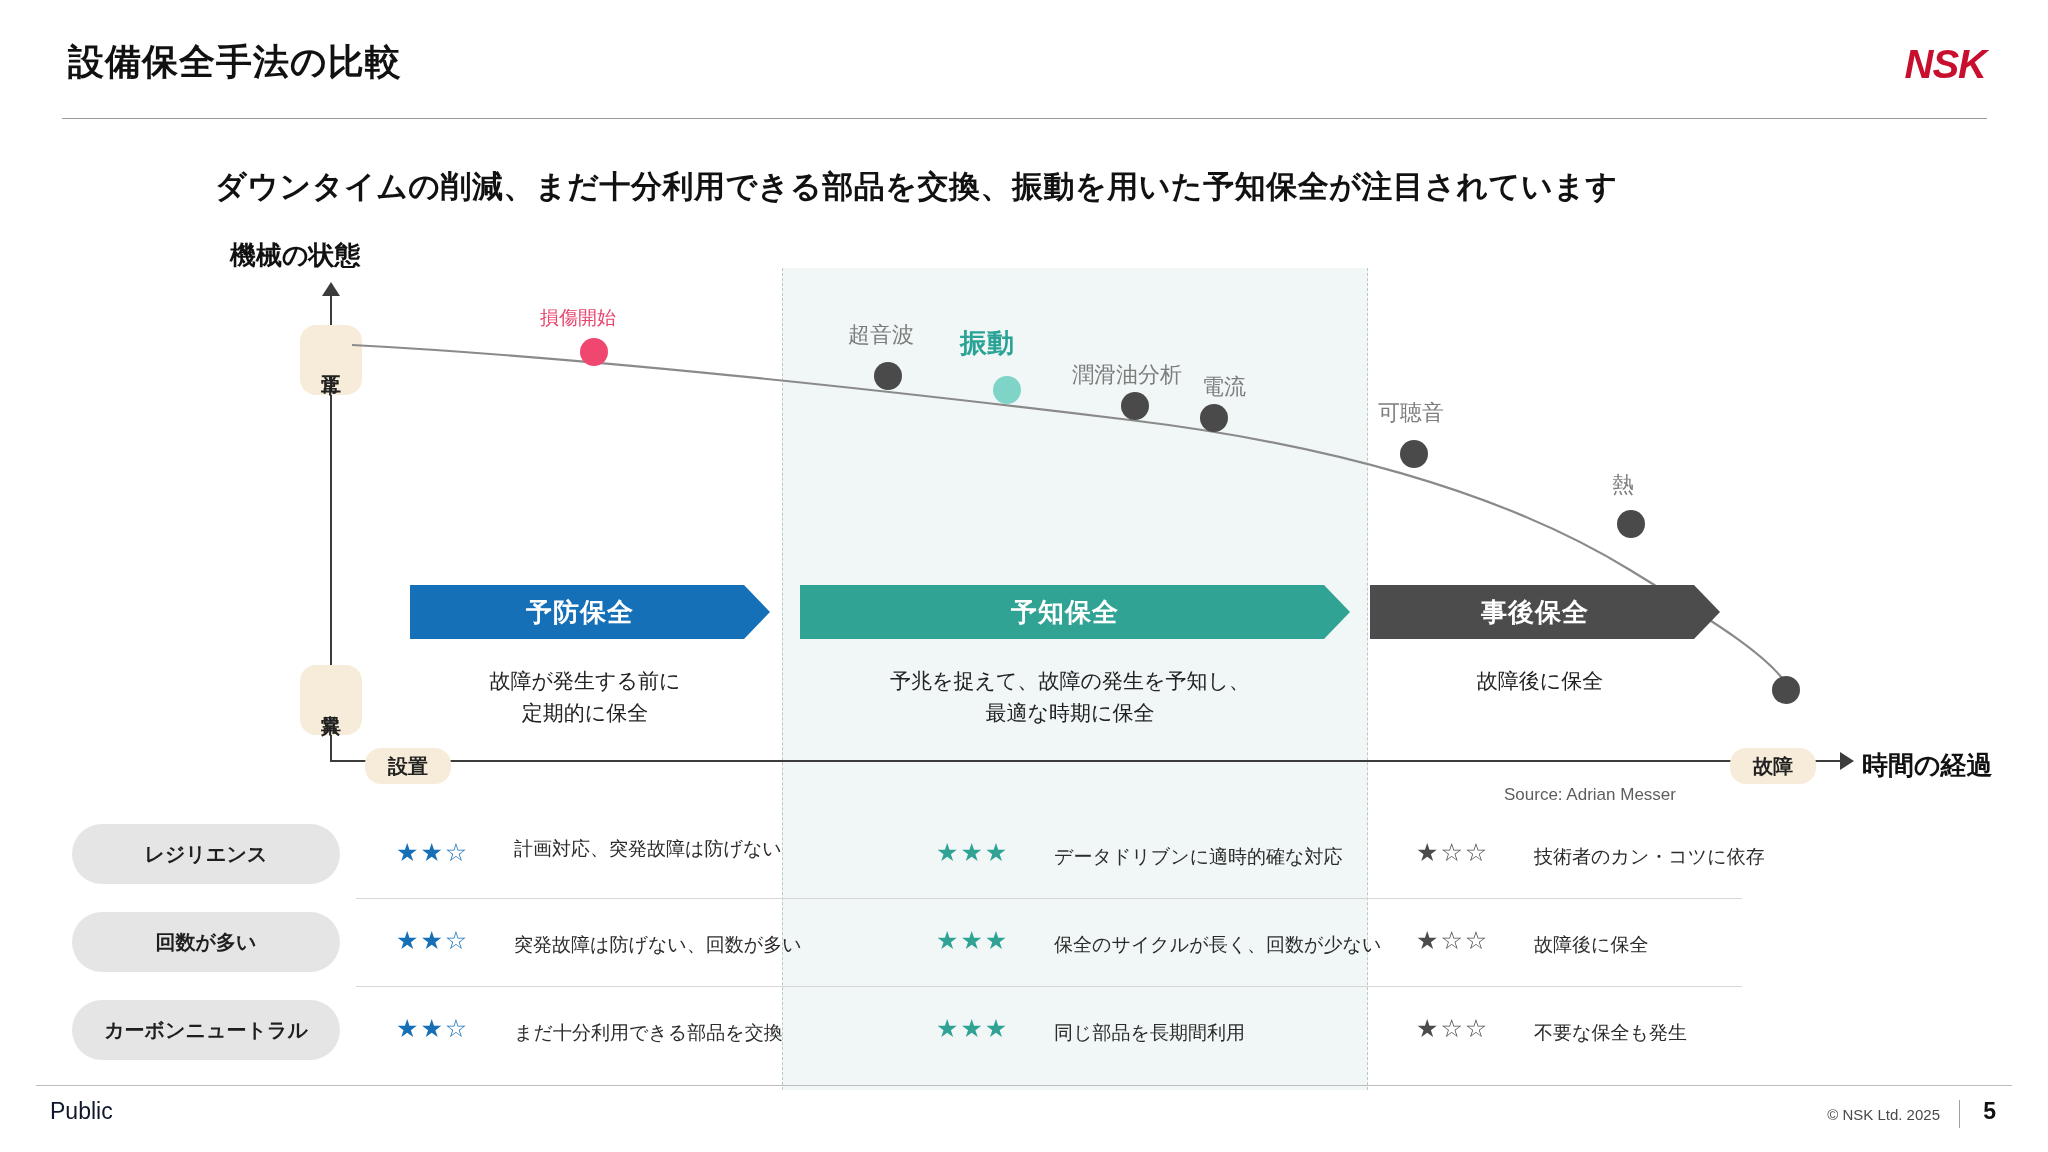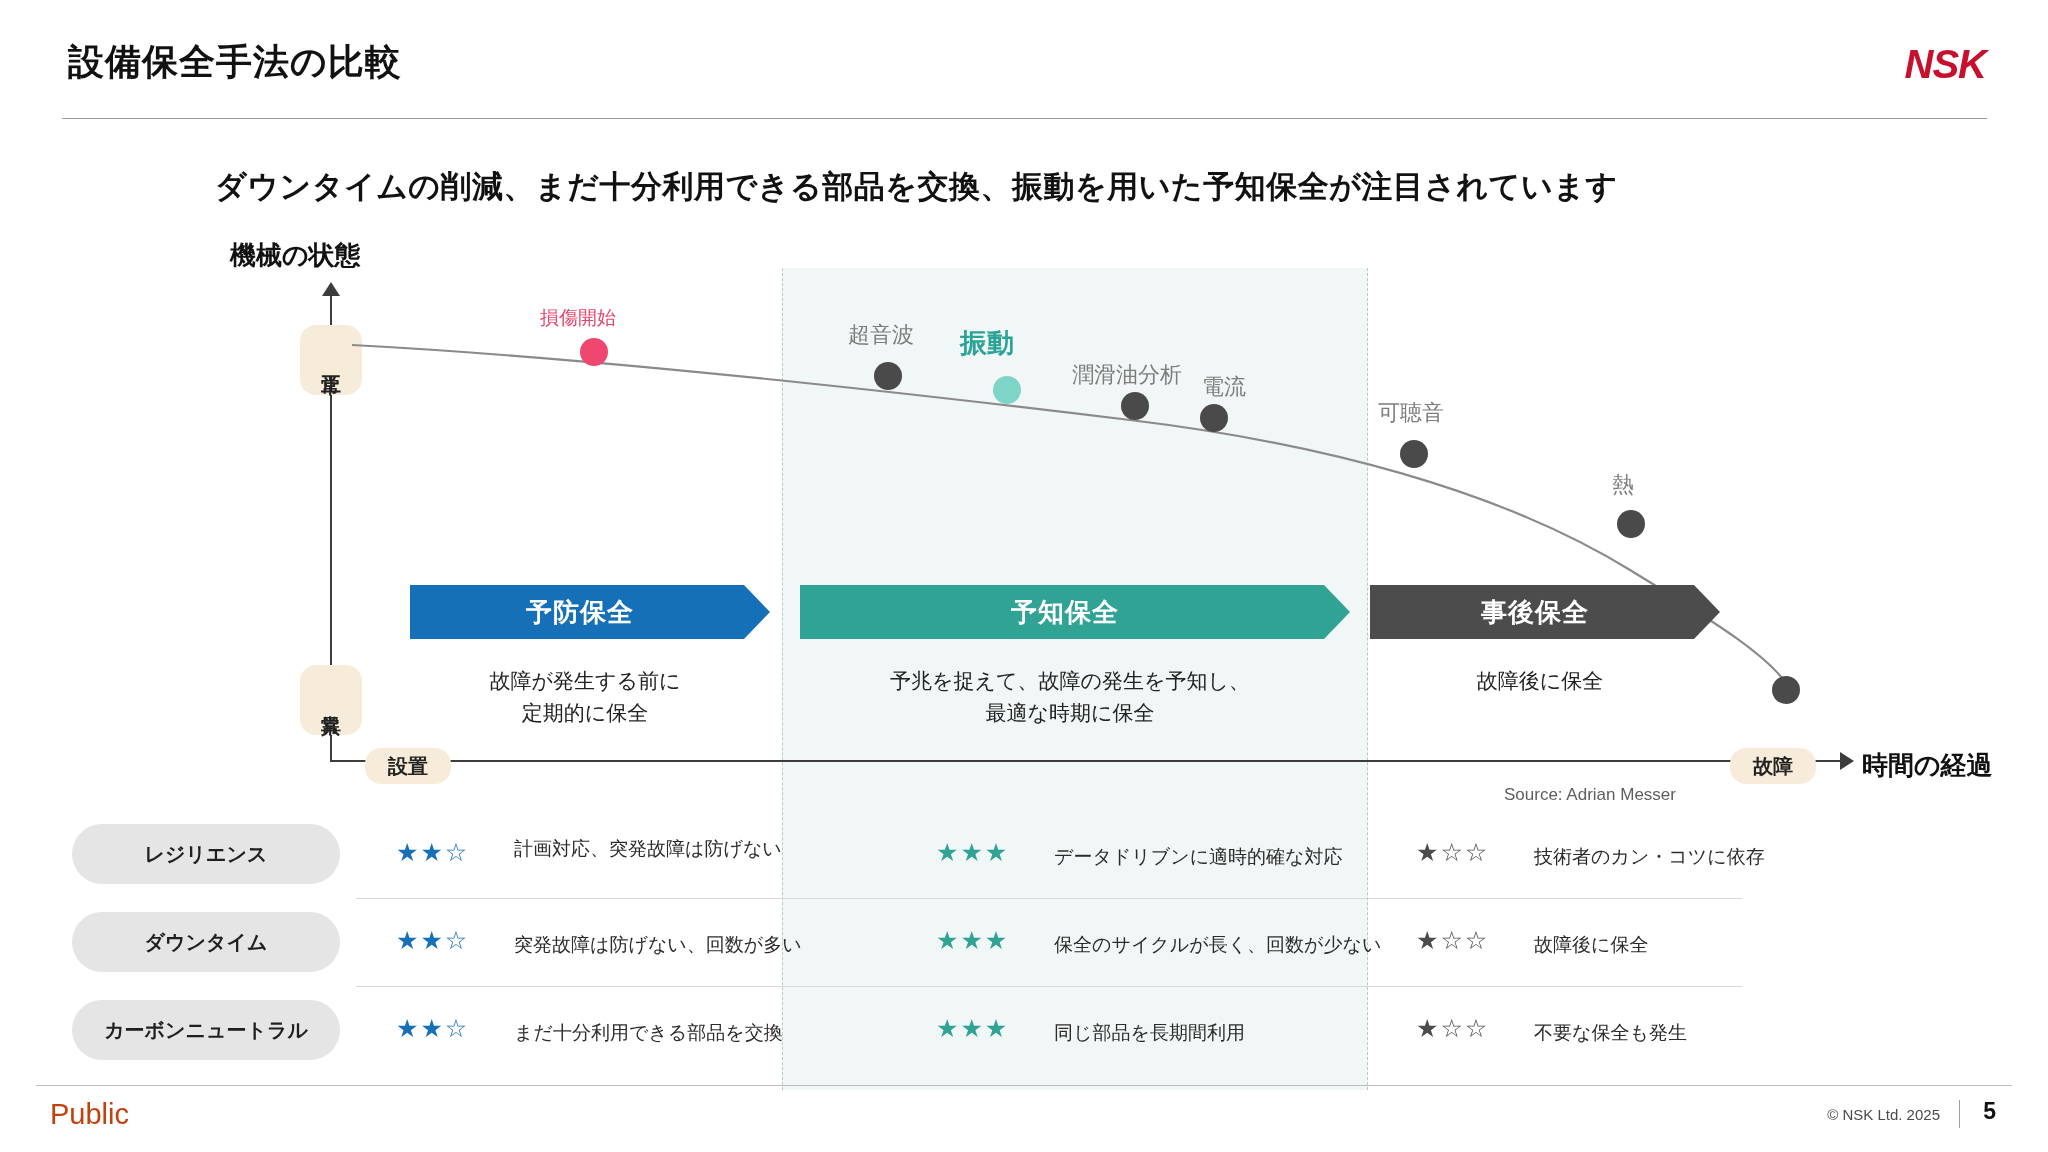--- a/index.html
+++ b/index.html
@@ -112,21 +112,21 @@
   .cmp-text{position:absolute;font-size:19px;color:#2b2b2b;white-space:nowrap;}
   .col-a-star{left:360px;}
   .col-a-text{left:478px;}
   .col-b-star{left:900px;}
   .col-b-text{left:1018px;}
   .col-c-star{left:1380px;}
   .col-c-text{left:1498px;}
 
   
   .footer-rule{position:absolute;left:36px;top:1085px;width:1976px;height:1px;background:#bdbdbd;}
-  .footer-public{position:absolute;left:50px;top:1098px;font-size:29px;color:#c2410c;}
+  .footer-public{position:absolute;left:50px;top:1098px;font-size:23px;color:#0f172a;}
   .footer-copy{position:absolute;right:108px;top:1106px;font-size:15px;color:#4a4a4a;}
   .footer-divider{position:absolute;right:88px;top:1100px;width:1px;height:28px;background:#9f9f9f;}
   .footer-page{position:absolute;right:52px;top:1098px;font-size:23px;font-weight:bold;color:#111;}
 </style>
 </head>
 <body>
 
 <div class="slide">
 
   <div class="title">設備保全手法の比較</div>
@@ -205,21 +205,21 @@
       <div class="stars col-a-star" style="top:26px;color:#1670b8;">★★☆</div>
       <div class="cmp-text col-a-text" style="top:24px;text-align:right;">計画対応、突発故障は防げない</div>
       <div class="stars col-b-star" style="top:26px;color:#31a395;">★★★</div>
       <div class="cmp-text col-b-text" style="top:32px;">データドリブンに適時的確な対応</div>
       <div class="stars col-c-star" style="top:26px;color:#4c4c4c;">★☆☆</div>
       <div class="cmp-text col-c-text" style="top:32px;">技術者のカン・コツに依存</div>
       <div class="cmp-sep" style="top:86px;"></div>
     </div>
 
     <div class="cmp-row">
-      <div class="cmp-label" style="top:12px;">ダウンタイム</div>
+      <div class="cmp-label" style="top:12px;">回数が多い</div>
       <div class="stars col-a-star" style="top:26px;color:#1670b8;">★★☆</div>
       <div class="cmp-text col-a-text" style="top:32px;">突発故障は防げない、回数が多い</div>
       <div class="stars col-b-star" style="top:26px;color:#31a395;">★★★</div>
       <div class="cmp-text col-b-text" style="top:32px;">保全のサイクルが長く、回数が少ない</div>
       <div class="stars col-c-star" style="top:26px;color:#4c4c4c;">★☆☆</div>
       <div class="cmp-text col-c-text" style="top:32px;">故障後に保全</div>
       <div class="cmp-sep" style="top:86px;"></div>
     </div>
 
     <div class="cmp-row">

